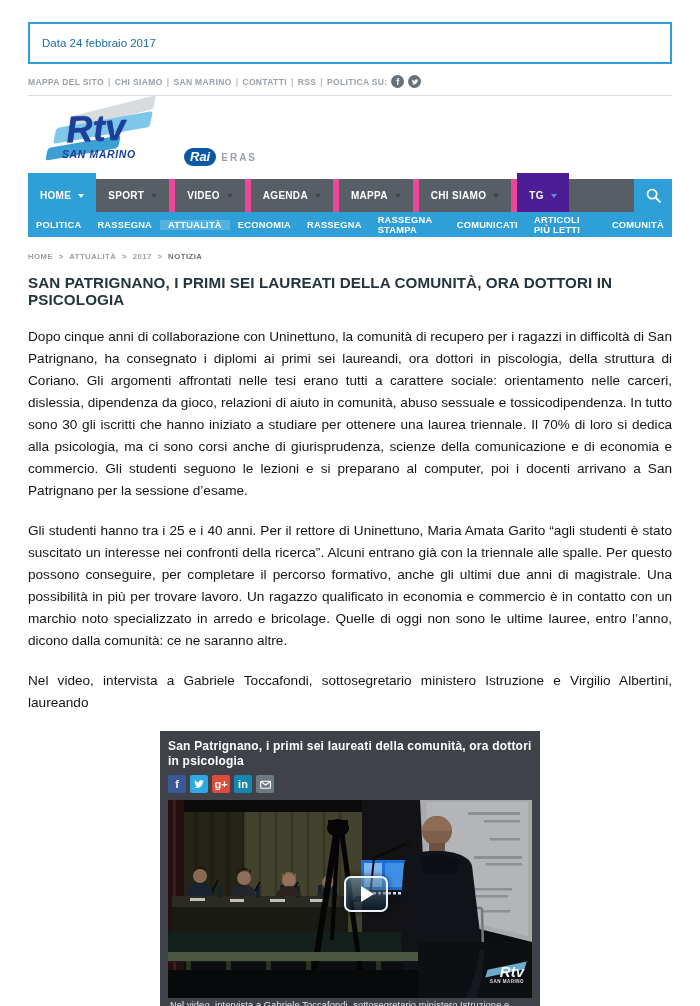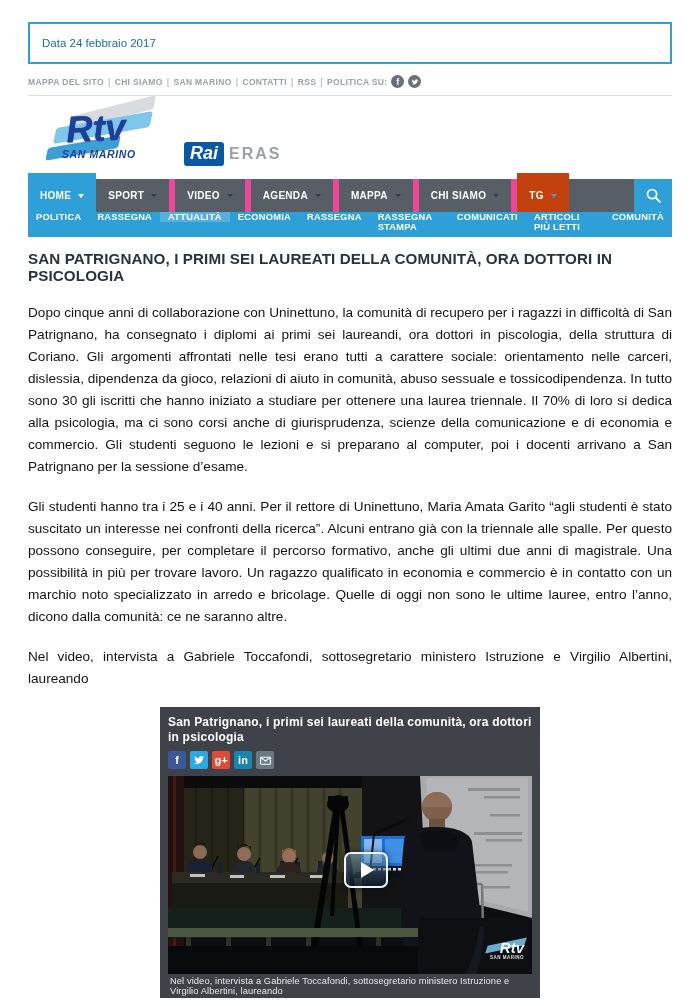--- a/index.html
+++ b/index.html
@@ -22,36 +22,36 @@
   
   .logorow{display:flex;align-items:flex-end;height:78px;padding-left:24px}
   .rtv{position:relative;width:118px;height:66px}
   .stroke{position:absolute;border-radius:3px}
   .s-gray{left:18px;top:-2px;width:86px;height:13px;background:#d9dcde;transform:rotate(-14deg) skewX(-25deg)}
   .s-light{left:2px;top:12px;width:98px;height:15px;background:#7ec6ea;transform:rotate(-10deg) skewX(-22deg)}
   .s-blue{left:-6px;top:34px;width:74px;height:12px;background:#3e9fd4;transform:rotate(-10deg) skewX(-22deg)}
   .rtv .brand{position:absolute;left:14px;top:2px;font-size:37px;line-height:1;font-weight:bold;font-style:italic;color:#1c3f99;transform:rotate(-3deg);text-shadow:0 0 1px #1c3f99}
   .rtv .brandsub{position:absolute;left:10px;top:40px;font-size:10.5px;font-weight:bold;font-style:italic;color:#1c3f99;letter-spacing:.6px}
   .railine{display:flex;align-items:center;margin:0 0 8px 14px}
-  .rai{background:#0a57a4;color:#fff;font-weight:bold;font-style:italic;border-radius:3px;padding:1px 6px 2px;font-size:18px}
-  .eras{color:#9ba1a7;font-weight:bold;font-size:16px;letter-spacing:2px;margin-left:5px}
+  .rai{background:#0a57a4;color:#fff;font-weight:bold;font-style:italic;border-radius:9px;padding:1px 6px 2px;font-size:13px}
+  .eras{color:#9ba1a7;font-weight:bold;font-size:10px;letter-spacing:2px;margin-left:5px}
 
   
   .mainnav{display:flex;background:#575e66;height:33px;align-items:stretch;position:relative;margin-top:5px}
   .nav-item{display:flex;align-items:center;padding:0 12px;color:#fff;font-size:10px;font-weight:bold;letter-spacing:.3px;border-right:6px solid #ec4899;cursor:pointer;position:relative}
   .nav-item.raised{margin-top:-6px;padding-top:6px}
   .nav-item.active{background:#2f9fd8;border-right:none}
-  .nav-item.tg{background:#c2410c;border-right:none}
+  .nav-item.tg{background:#4c1d95;border-right:none}
   .chev{width:0;height:0;border-left:3.5px solid transparent;border-right:3.5px solid transparent;border-top:4.5px solid rgba(255,255,255,.95);margin-left:7px;display:inline-block}
   .nav-item.plain .chev{border-top-color:#3c4249}
   .nav-item.tg .chev{border-top-color:#5d93c9}
   .searchbtn{margin-left:auto;width:38px;background:#2f9fd8;border:none;display:flex;align-items:center;justify-content:center;cursor:pointer}
 
   
-  .subnav{display:flex;background:#2f9fd8;height:25px;align-items:flex-start}
+  .subnav{display:flex;background:#2f9fd8;height:25px;align-items:center}
   .sub-item{display:flex;align-items:center;padding:0 8px;color:#fff;font-size:9.3px;font-weight:bold;letter-spacing:.25px;cursor:pointer}
   .sub-item.active{background:#55b1e0}
 
   
   .crumbs{margin-top:15px;font-size:7.8px;color:#9aa1a8;font-weight:bold;letter-spacing:.45px}
   .crumbs .csep{margin:0 3px}
   .crumbs .last{color:#6b7076}
 
   
   .title{margin-top:13px;font-size:15.2px;font-weight:bold;color:#25343d;letter-spacing:.1px}
@@ -177,20 +177,29 @@
         <span>COMUNICATI</span>
       </div>
     <div class="sub-item">
         <span>ARTICOLI PIÙ LETTI</span>
       </div>
     <div class="sub-item">
         <span>COMUNITÀ</span>
       </div>
   </nav>
 
+  <div class="crumbs">
+    <span>HOME</span>
+    <span class="csep">&gt;</span>
+    <span>ATTUALITÀ</span>
+    <span class="csep">&gt;</span>
+    <span>2017</span>
+    <span class="csep">&gt;</span>
+    <span class="last">NOTIZIA</span>
+  </div>
 
   <h1 class="title">SAN PATRIGNANO, I PRIMI SEI LAUREATI DELLA COMUNITÀ, ORA DOTTORI IN PSICOLOGIA</h1>
   <p class="para">Dopo cinque anni di collaborazione con Uninettuno, la comunità di recupero per i ragazzi in difficoltà di San Patrignano, ha consegnato i diplomi ai primi sei laureandi, ora dottori in piscologia, della struttura di Coriano. Gli argomenti affrontati nelle tesi erano tutti a carattere sociale: orientamento nelle carceri, dislessia, dipendenza da gioco, relazioni di aiuto in comunità, abuso sessuale e tossicodipendenza. In tutto sono 30 gli iscritti che hanno iniziato a studiare per ottenere una laurea triennale. Il 70% di loro si dedica alla psicologia, ma ci sono corsi anche di giurisprudenza, scienze della comunicazione e di economia e commercio. Gli studenti seguono le lezioni e si preparano al computer, poi i docenti arrivano a San Patrignano per la sessione d’esame.</p>
   <p class="para">Gli studenti hanno tra i 25 e i 40 anni. Per il rettore di Uninettuno, Maria Amata Garito “agli studenti è stato suscitato un interesse nei confronti della ricerca”. Alcuni entrano già con la triennale alle spalle. Per questo possono conseguire, per completare il percorso formativo, anche gli ultimi due anni di magistrale. Una possibilità in più per trovare lavoro. Un ragazzo qualificato in economia e commercio è in contatto con un marchio noto specializzato in arredo e bricolage. Quelle di oggi non sono le ultime lauree, entro l’anno, dicono dalla comunità: ce ne saranno altre.</p>
   <p class="para">Nel video, intervista a Gabriele Toccafondi, sottosegretario ministero Istruzione e Virgilio Albertini, laureando</p>
 
   <div class="videoblock">
     <div class="vtitle">San Patrignano, i primi sei laureati della comunità, ora dottori in psicologia</div>
     <div class="shares">
       <span class="share" style="background: rgb(59, 89, 152);">f</span>

